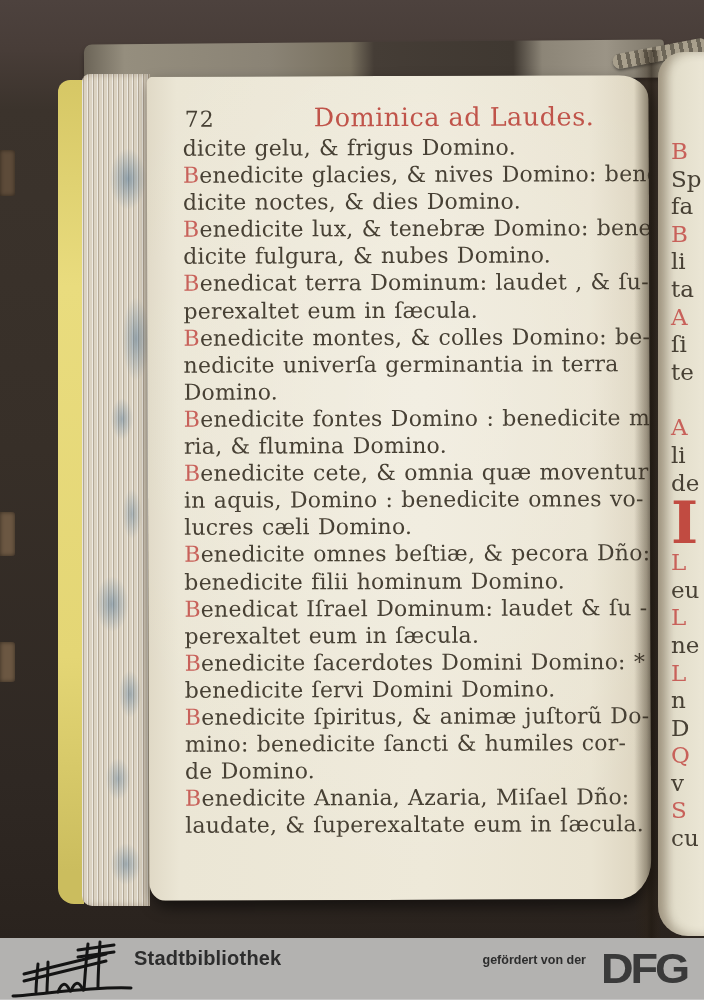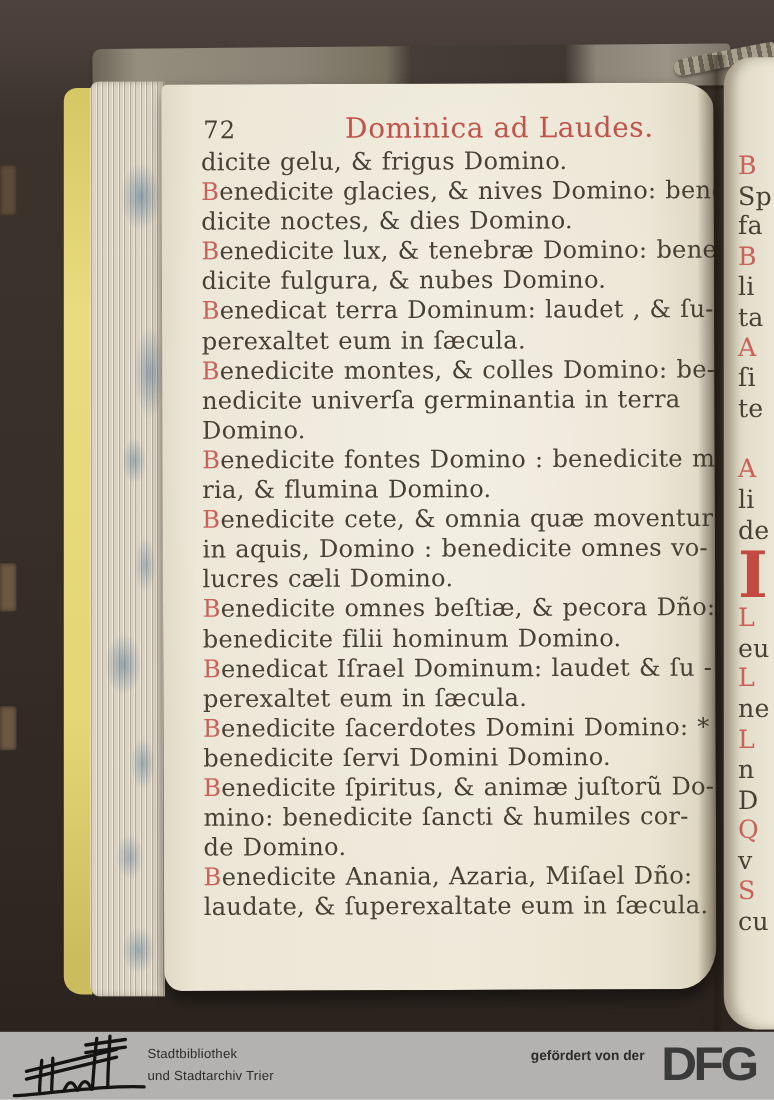--- a/index.html
+++ b/index.html
@@ -97,21 +97,21 @@
   .frag.red{color:var(--initial-red,#c8615a);}
   .frag.big{font-size:58px;line-height:52px;height:52px;font-weight:bold;color:#c14b41;}
   
   .footer-bar{
     position:absolute;left:0;top:938px;width:704px;height:62px;
     background:var(--footer-gray,#b3b2b0);
     font-family:"Liberation Sans", sans-serif;color:var(--footer-ink,#2d2d2d);
     box-shadow:0 -1px 0 rgba(255,255,255,.25) inset;
   }
   .pn-logo{position:absolute;left:10px;top:0px;width:124px;height:62px;}
-  .lib-name{position:absolute;left:134px;top:10px;font-weight:normal;font-size:12px;line-height:20px;letter-spacing:.2px;}
+  .lib-name{position:absolute;left:134px;top:10px;font-weight:bold;font-size:20px;line-height:20px;letter-spacing:.2px;}
   .funding{position:absolute;right:118px;top:14px;text-align:center;font-weight:bold;font-size:12.5px;line-height:16px;}
   .dfg{
     position:absolute;right:6px;top:6px;width:108px;text-align:center;
     font-weight:bold;font-size:43px;letter-spacing:-3px;color:#3a3a3a;
     transform:scale(1.05,1.0);
   }
 </style>
 </head>
 <body>
 
@@ -201,20 +201,19 @@
       <path d="M38 24 C38 36, 37 46, 37 54"></path>
       <path d="M78 6 C76 22, 75 38, 74 52"></path>
       <path d="M90 4 C89 20, 88 36, 88 50"></path>
       <path d="M68 12 L104 7"></path>
       <path d="M68 19 L104 14"></path>
       <path d="M48 54 q6 -15 12 -1"></path>
       <path d="M61 53 q6 -15 12 -1"></path>
     </svg>
     <div class="lib-name">
       <div>Stadtbibliothek</div>
-      <div>und Stadtarchiv Trier</div>
     </div>
     <div class="funding">
       <div>gefördert von der</div>
     </div>
     <div class="dfg">DFG</div>
   </div>
 </div>
 
 </body></html>

